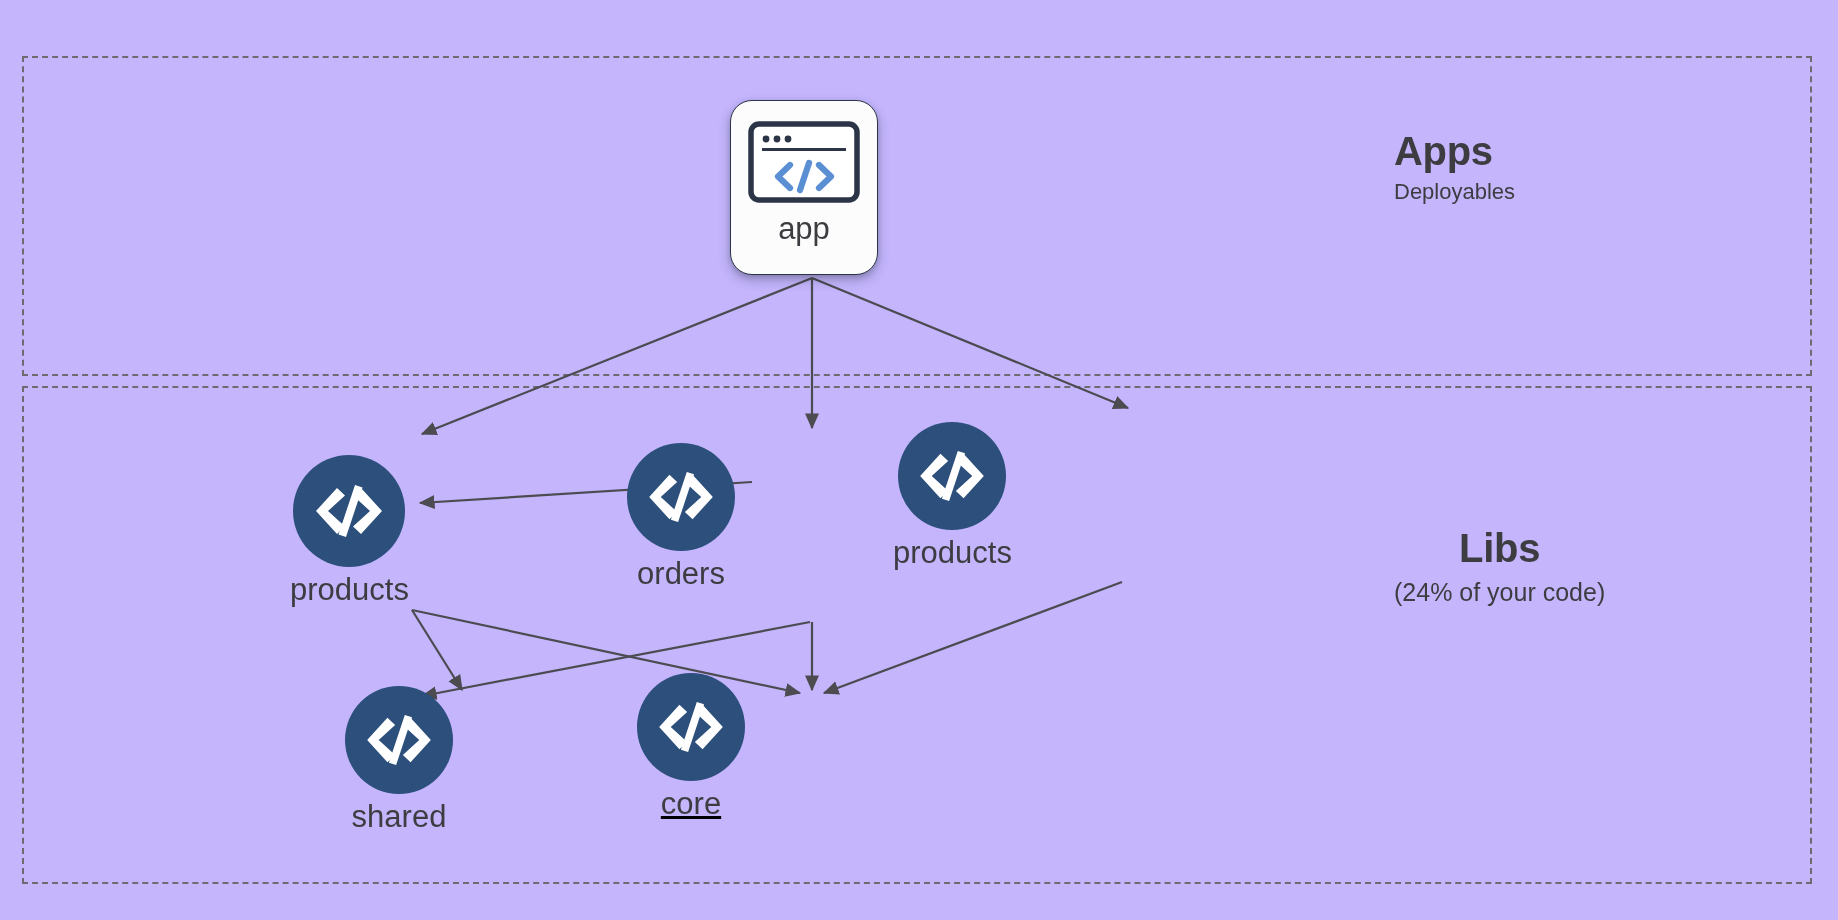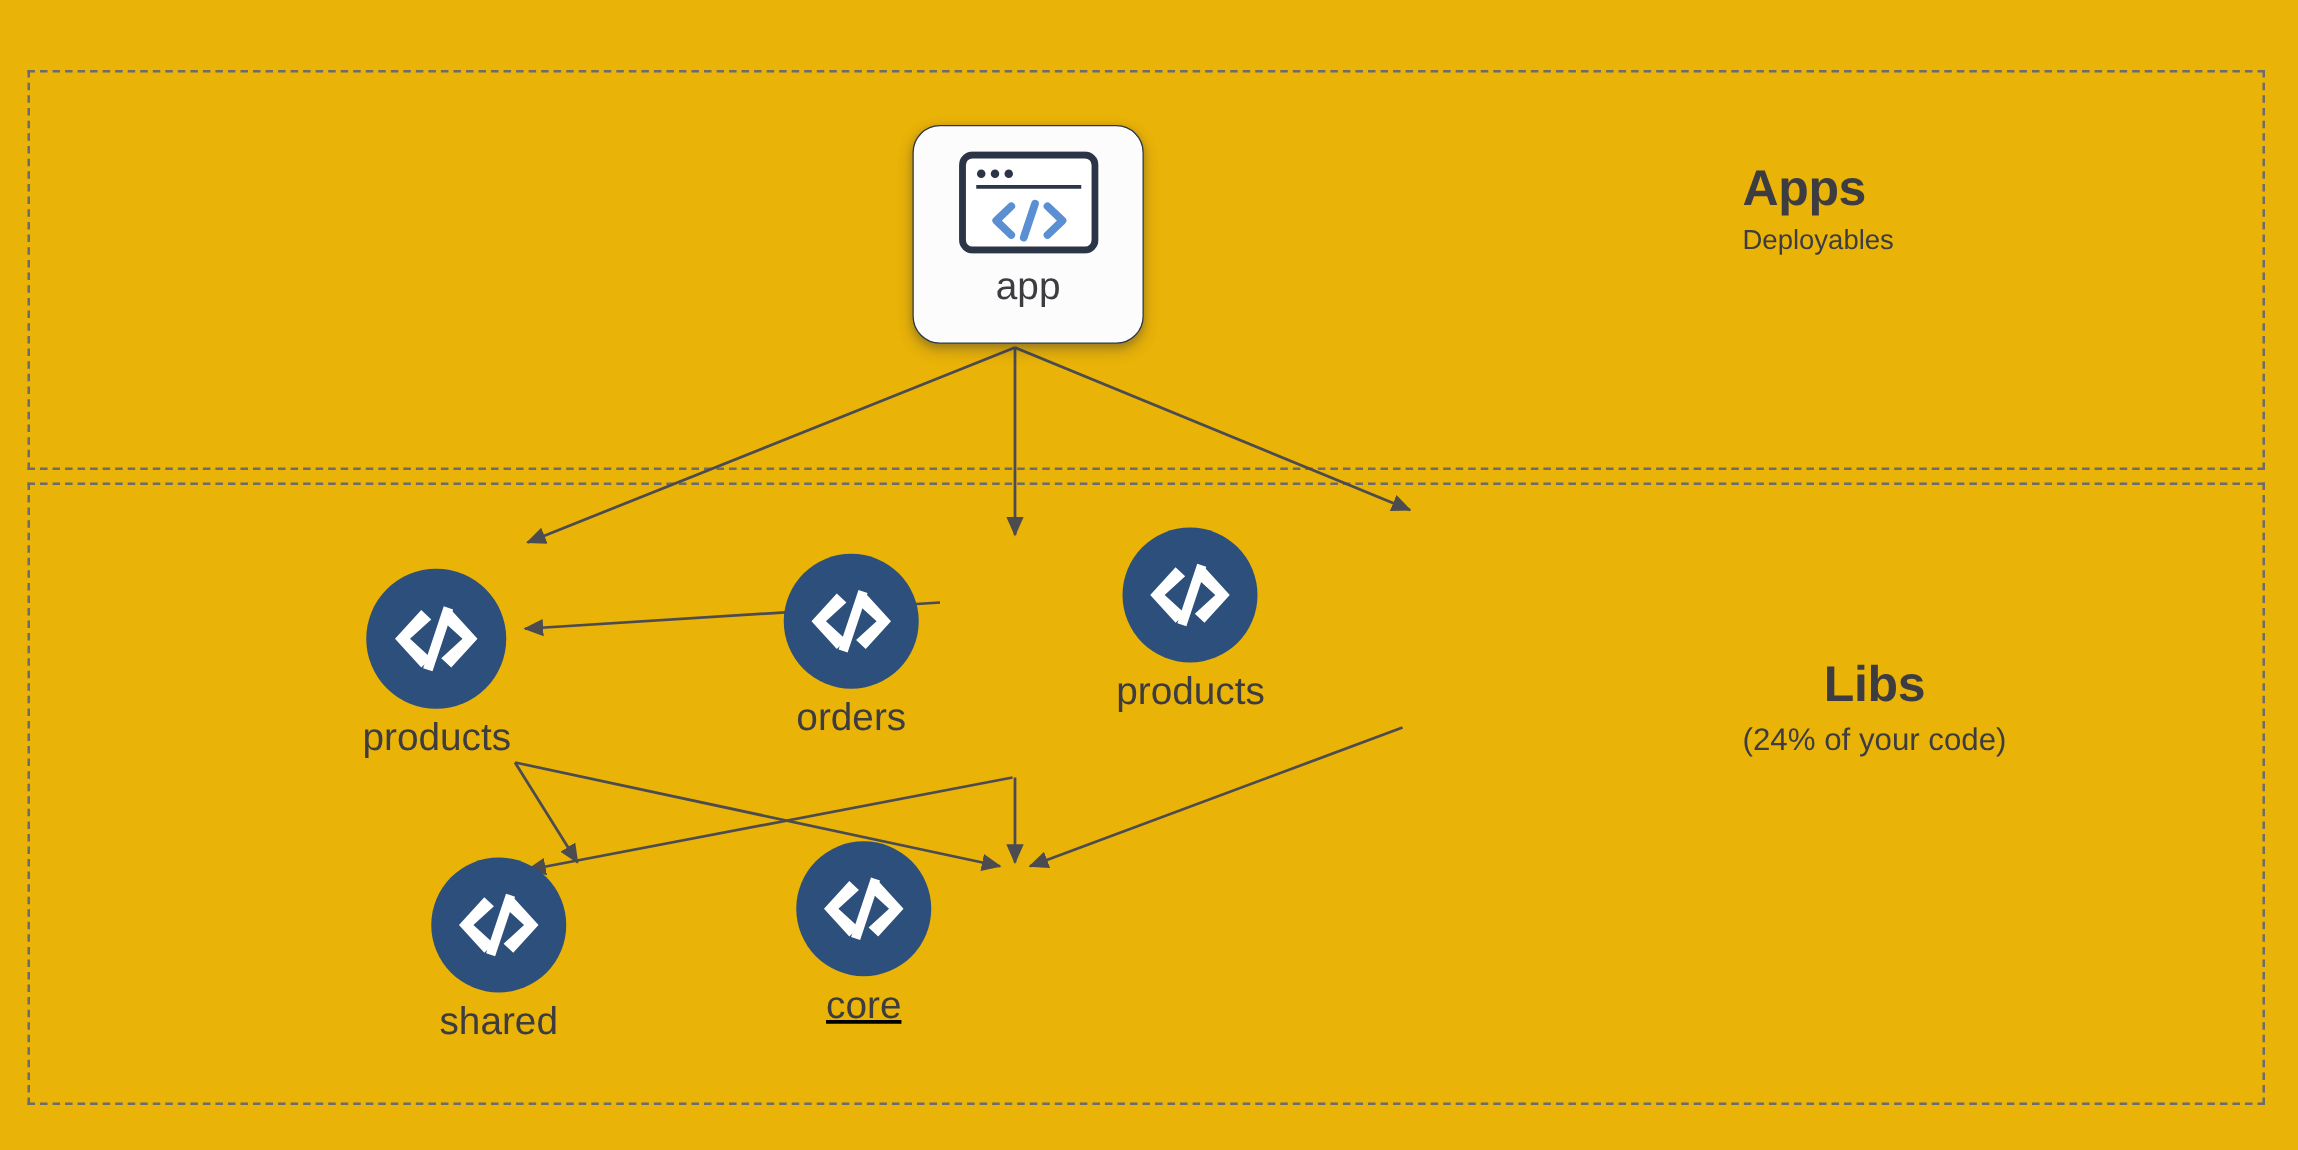--- a/index.html
+++ b/index.html
@@ -7,21 +7,21 @@
     padding: 0;
     background: #ffffff;
   }
   body {
     font-family: "Liberation Sans", "DejaVu Sans", sans-serif;
   }
   #canvas {
     position: relative;
     width: 1838px;
     height: 920px;
-    background: #eab308;
+    background: #c4b5fd;
     overflow: hidden;
   }
   
   .zone {
     position: absolute;
     border: 2px dashed #6b6b70;
     box-sizing: border-box;
     background: transparent;
   }
   #zone-apps {
@@ -76,21 +76,21 @@
     stroke: #4b4b50;
     stroke-width: 2.2;
     fill: none;
   }
 
   
   #node-app {
     position: absolute;
     left: 730px;
     top: 100px;
-    width: 185px;
+    width: 148px;
     height: 175px;
     background: #fcfcfc;
     border: 1.6px solid #2c3547;
     border-radius: 22px;
     box-shadow: 0 5px 12px rgba(40,45,60,0.30), 0 2px 5px rgba(40,45,60,0.18);
     box-sizing: border-box;
     display: flex;
     flex-direction: column;
     align-items: center;
     justify-content: flex-start;

